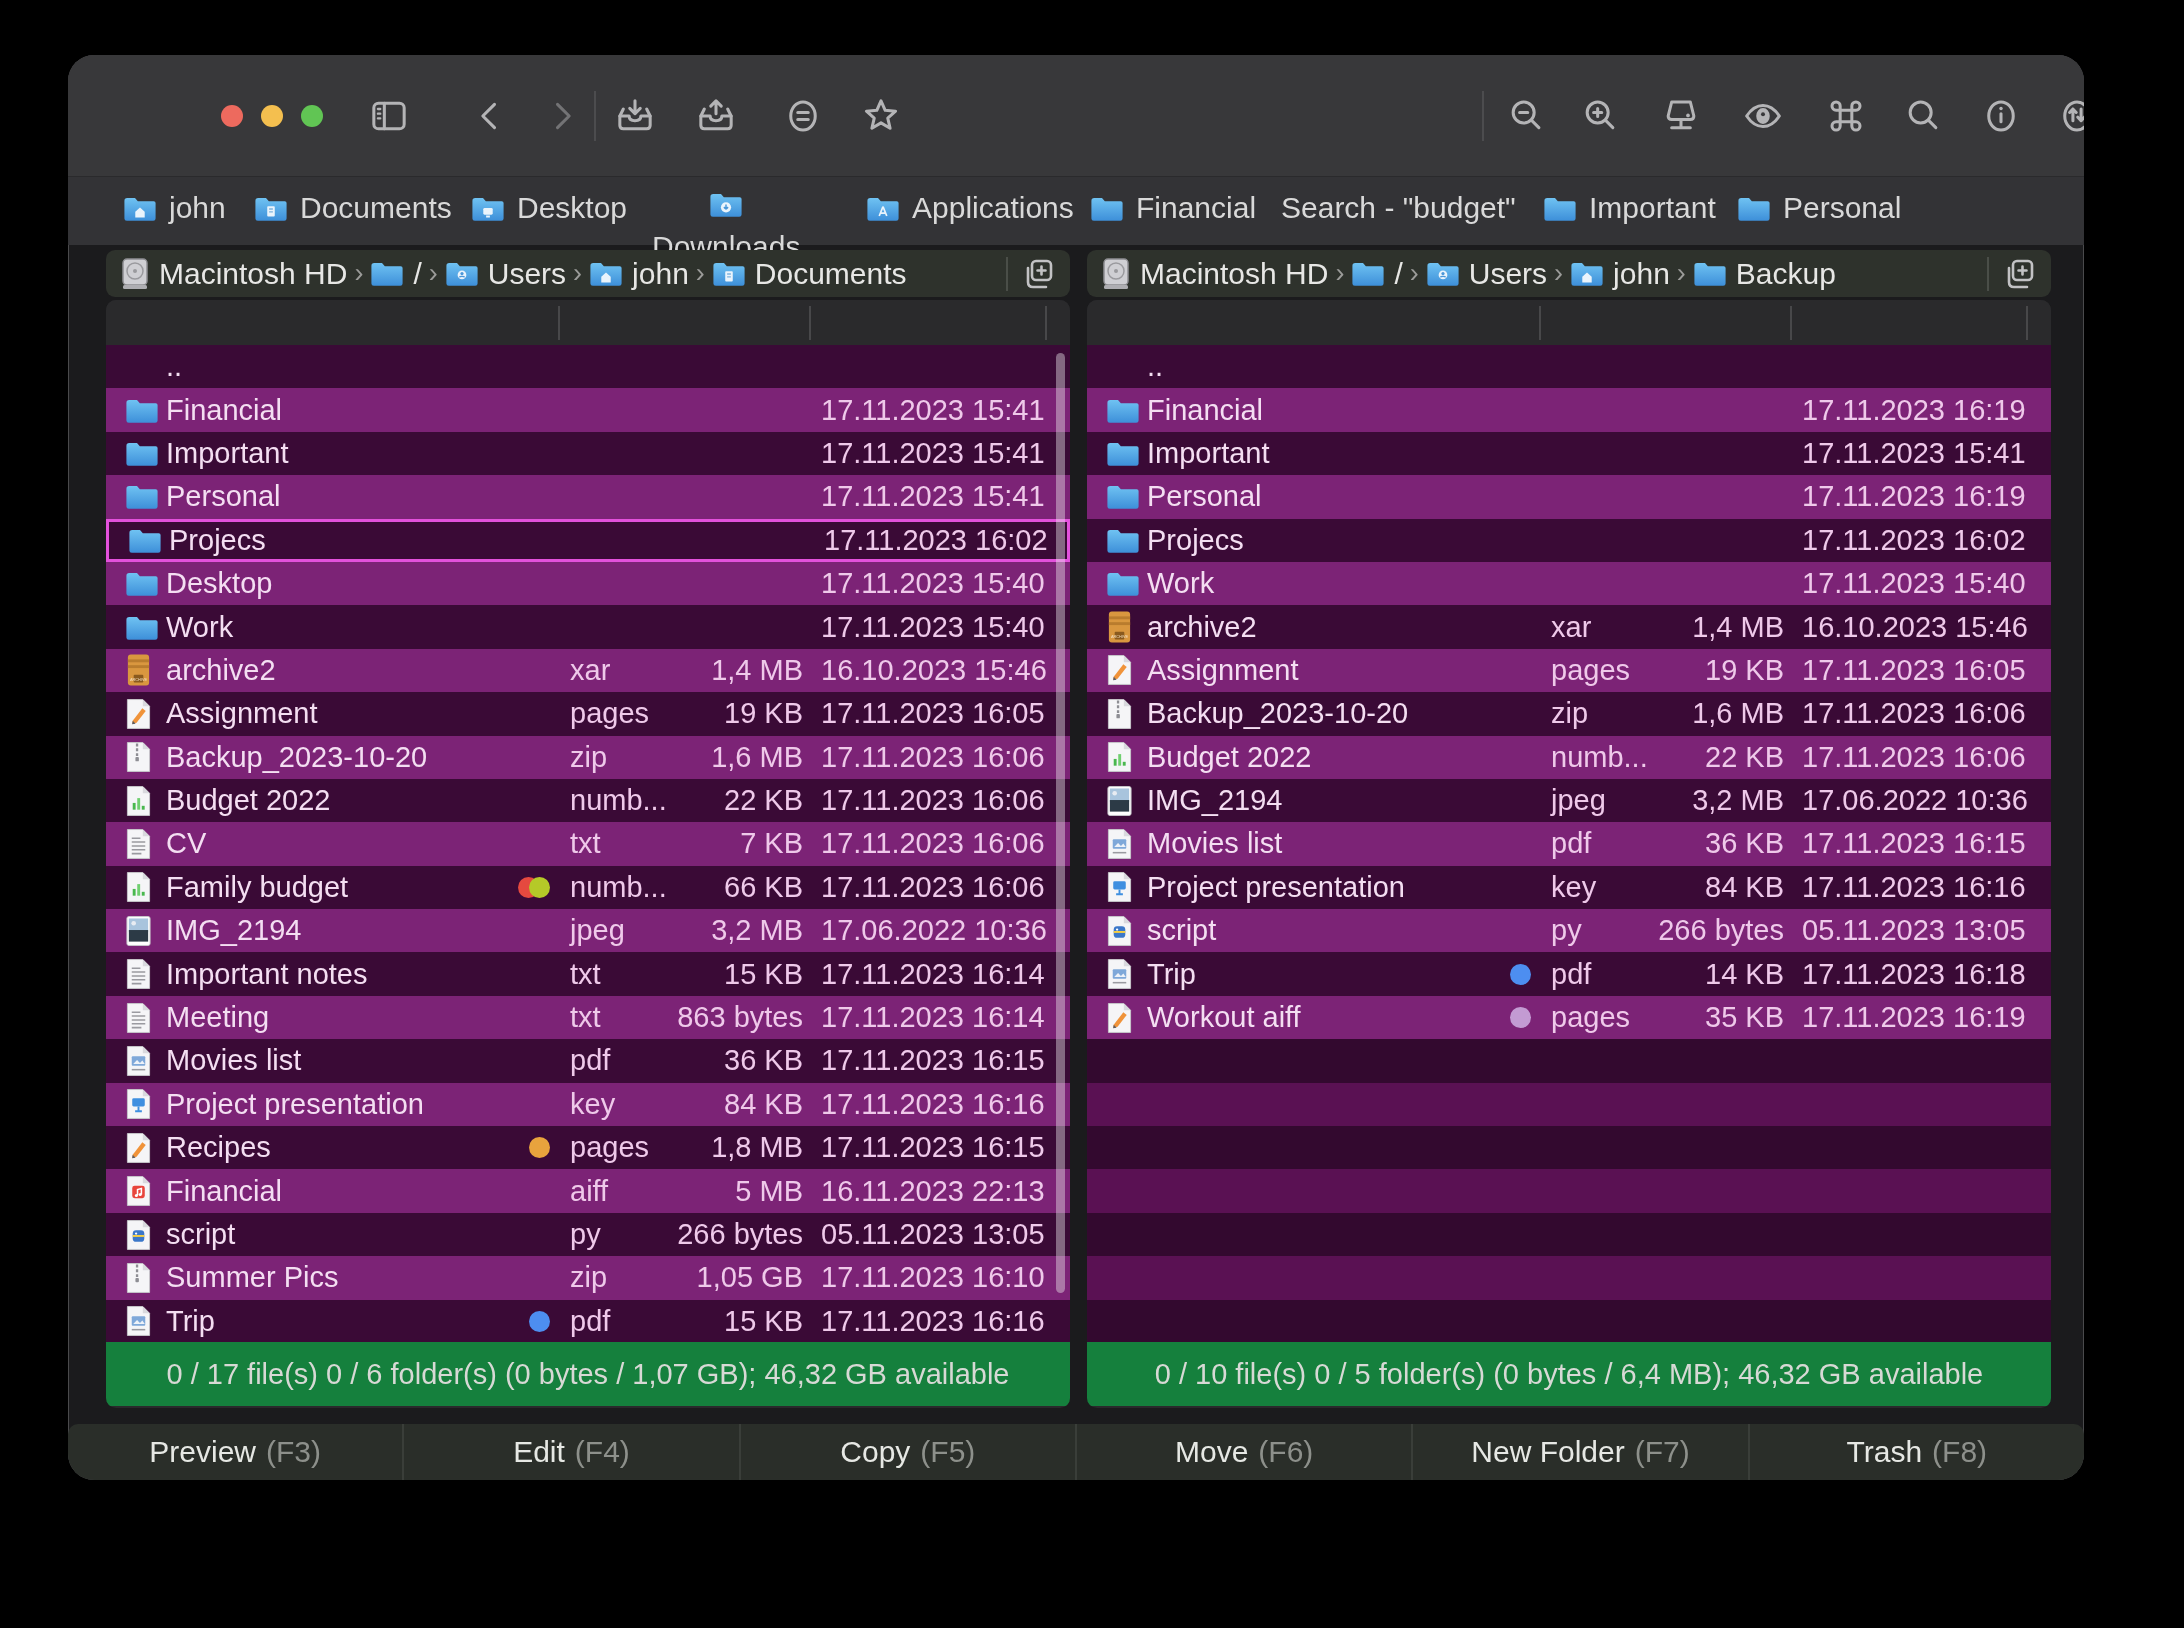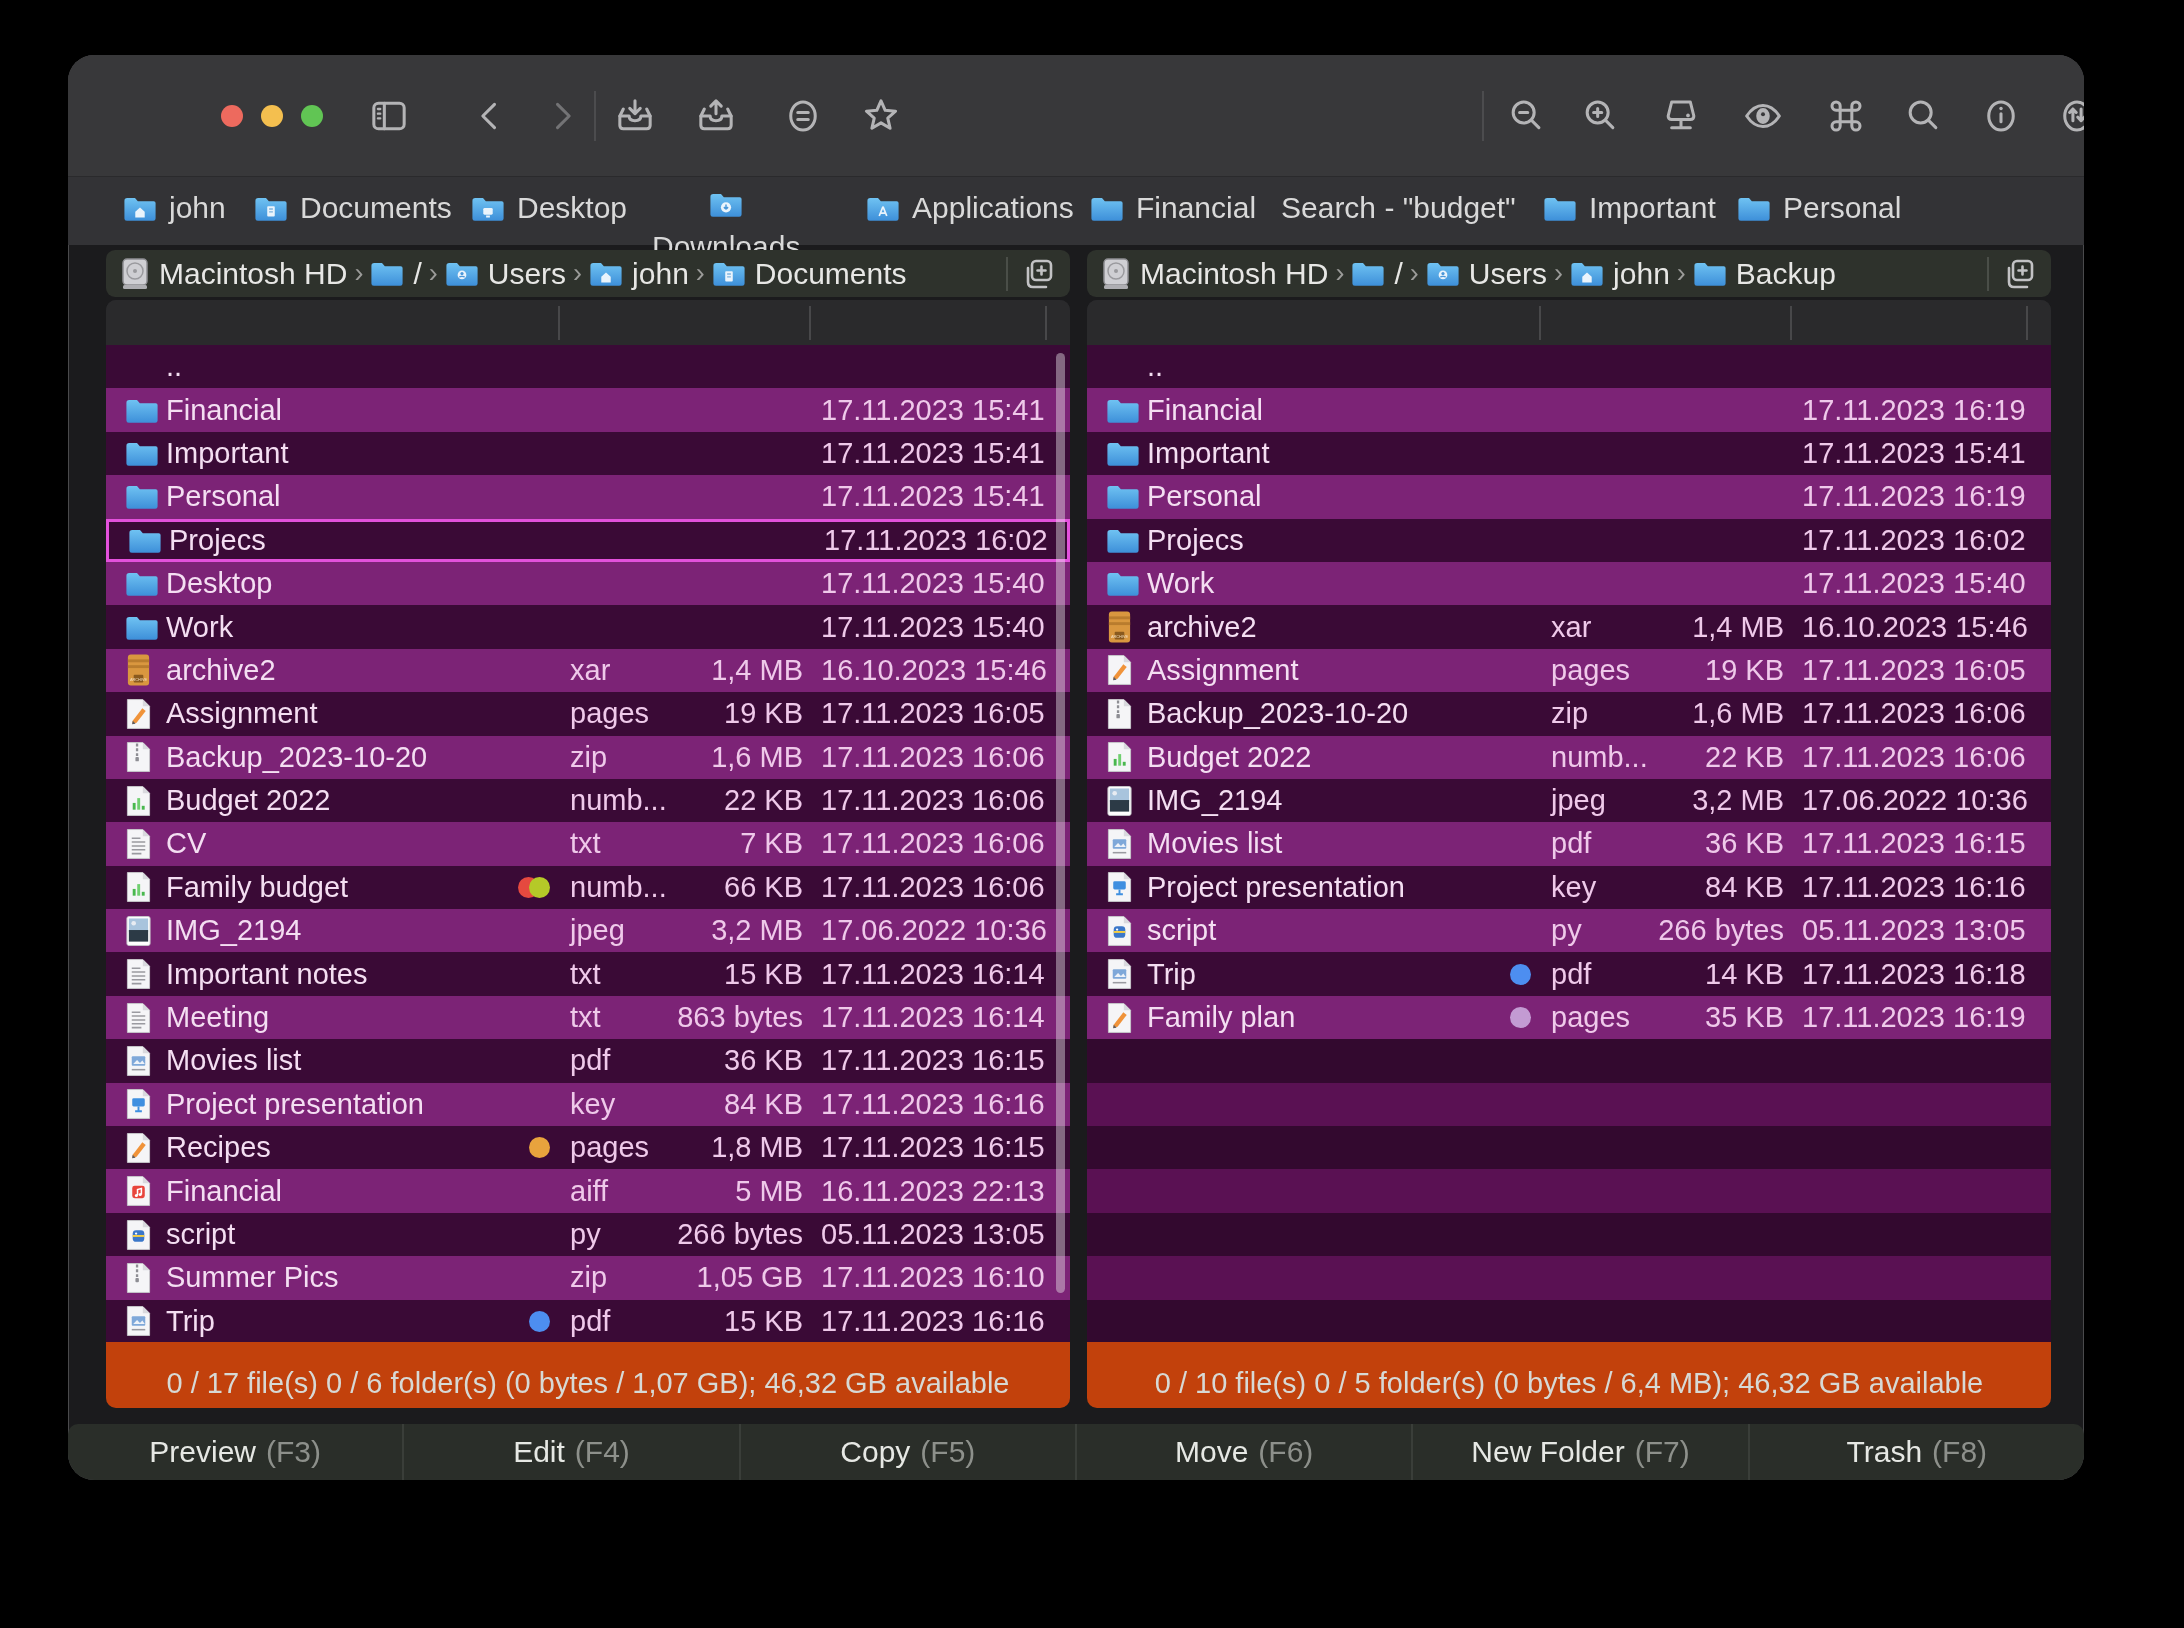--- a/index.html
+++ b/index.html
@@ -44,21 +44,21 @@
   .row.selected{border:3px solid #e351dc;}
   .cicon{width:60px;box-sizing:border-box;padding-left:19px;display:flex;align-items:center;flex:none;}
   .cicon svg{display:block;}
   .cname{width:332px;flex:none;color:#f4def2;font-size:29px;white-space:nowrap;overflow:hidden;}
   .ctags{width:60px;flex:none;display:flex;justify-content:flex-end;align-items:center;padding-right:8px;box-sizing:border-box;}
   .dot{width:21px;height:21px;border-radius:50%;flex:none;}
   .dot+.dot{margin-left:-10px;}
   .cext{width:108px;flex:none;box-sizing:border-box;padding-left:12px;color:#efc9ea;font-size:29px;}
   .csize{width:143px;flex:none;box-sizing:border-box;padding-right:6px;text-align:right;color:#efc9ea;font-size:29px;white-space:nowrap;}
   .cdate{width:236px;flex:none;box-sizing:border-box;padding-left:12px;color:#efc9ea;font-size:29px;white-space:nowrap;}
-  .pstatus{height:82px;background:#c2410c;display:flex;align-items:center;justify-content:center;
+  .pstatus{height:64px;background:#15803d;display:flex;align-items:center;justify-content:center;
     color:#d7d9d5;font-size:29px;}
   .scrollthumb{position:absolute;right:5px;top:8px;width:9px;height:940px;border-radius:5px;
     background:rgba(235,235,235,.42);}
   
   #fnbar{position:absolute;left:0;top:1369px;width:100%;height:56px;background:#2a2e29;
     border-radius:10px 10px 16px 16px;display:flex;}
   .fnbtn{flex:1;display:flex;align-items:center;justify-content:center;gap:10px;font-size:30px;color:#e6e8e4;}
   .fnbtn+.fnbtn{border-left:2px solid #3a3e39;}
   .fnkey{color:#8d908b;}
 </style>
@@ -955,21 +955,21 @@
             </div>
             <div class="row light">
               <span class="cicon">
                 <svg width="27" height="34" viewBox="0 0 28 34">
                   <path d="M2.5 2 h16 l7 7 v23 h-23 z" fill="#f5f5f7" stroke="#c6c6ca" stroke-width="1"></path>
                   <path d="M18.5 2 l7 7 h-7 z" fill="#d9d9de"></path>
                   <path d="M8 24 L18 11 l3.5 2.8 L12 26 l-4.6 1z" fill="#f0933a"></path>
                   <path d="M8 24l-.6 3.6L11 27z" fill="#5d5d62"></path>
                 </svg>
               </span>
-              <span class="cname">Family plan</span>
+              <span class="cname">Workout aiff</span>
               <span class="ctags">
                 <span class="dot" style="background: rgb(195, 155, 211);"></span>
               </span>
               <span class="cext">pages</span>
               <span class="csize">35 KB</span>
               <span class="cdate">17.11.2023 16:19</span>
             </div>
             <div class="row fdark"></div>
             <div class="row flight"></div>
             <div class="row fdark"></div>

